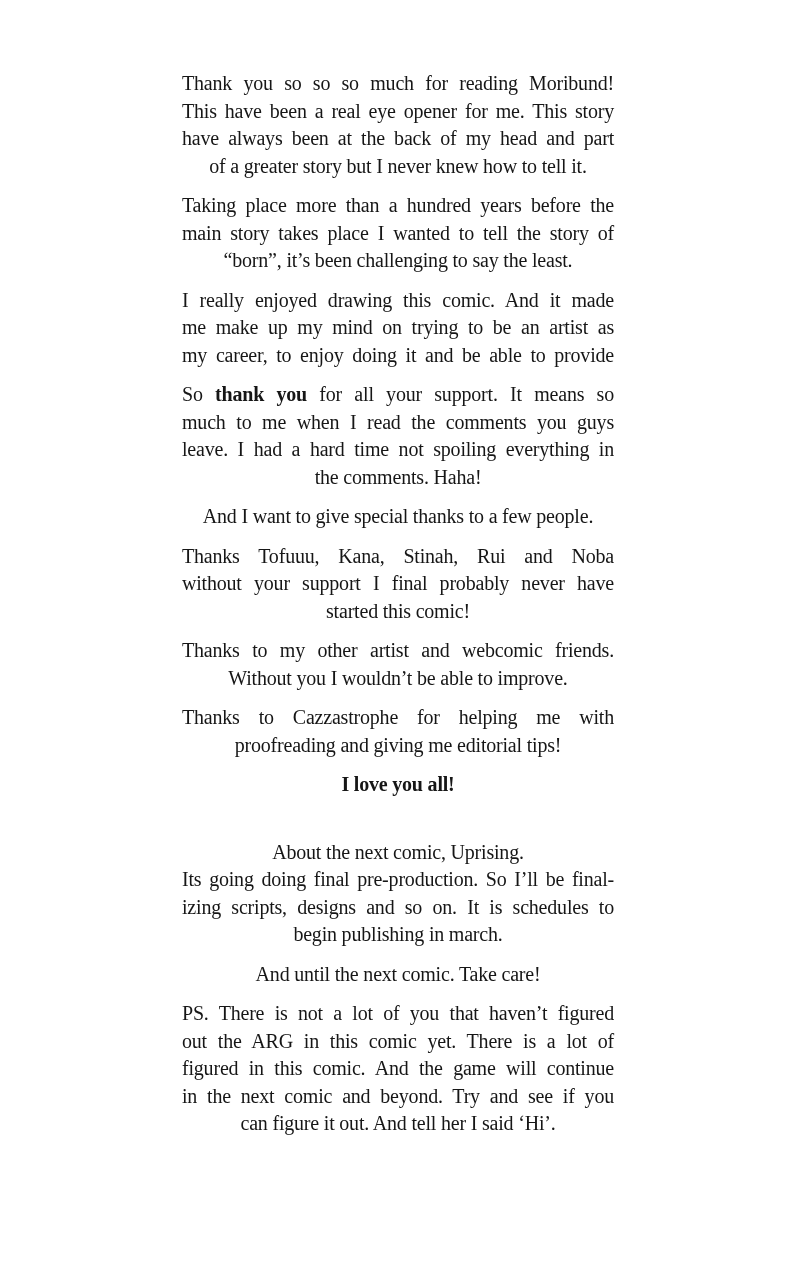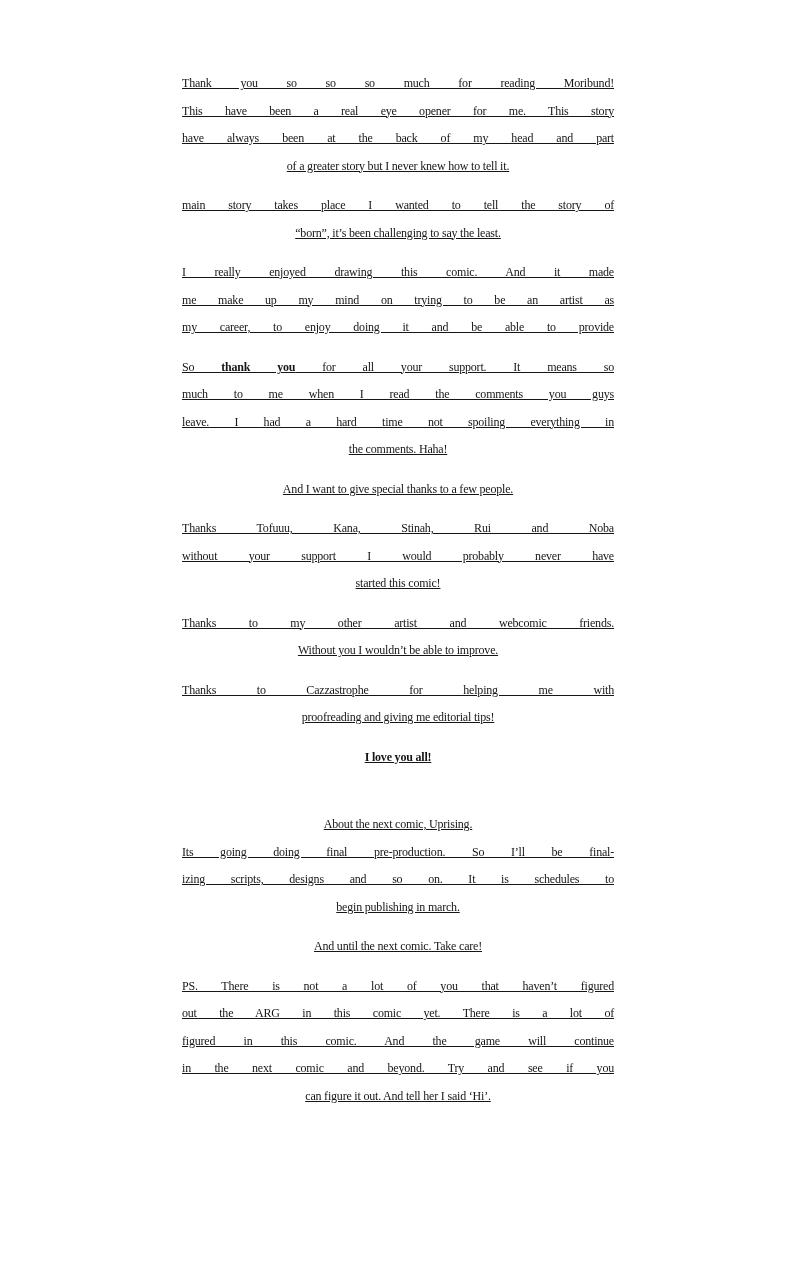--- a/index.html
+++ b/index.html
@@ -14,24 +14,23 @@
     font-family: "Liberation Serif", "DejaVu Serif", serif;
     color: #161616;
   }
   .page {
     width: 436px;
     margin: 0 auto;
     padding-top: 70px;
   }
   .para {
     margin: 0 4px 12px 0;
-    font-size: 12px;
+    font-size: 20px;
     line-height: 27.5px;
     letter-spacing: -0.2px;
-    text-decoration: underline;
   }
   .line {
     text-align: justify;
   }
   .line.just {
     text-align-last: justify;
     -moz-text-align-last: justify;
   }
   .line.center {
     text-align: center;
@@ -48,40 +47,41 @@
 
 <main class="page" data-name="afterword-page">
   <section data-name="document-body">
       <div class="para" data-name="paragraph-thanks-for-reading">
         <div class="line just" data-name="text-line"><span data-name="text">Thank you so so so much for reading Moribund!</span></div>
         <div class="line just" data-name="text-line"><span data-name="text">This have been a real eye opener for me. This story</span></div>
         <div class="line just" data-name="text-line"><span data-name="text">have always been at the back of my head and part</span></div>
         <div class="line center" data-name="text-line"><span data-name="text">of a greater story but I never knew how to tell it.</span></div>
       </div>
       <div class="para" data-name="paragraph-story-background">
+        <div class="line just" data-name="text-line"><span data-name="text">Taking place more than a hundred years before the</span></div>
         <div class="line just" data-name="text-line"><span data-name="text">main story takes place I wanted to tell the story of</span></div>
         <div class="line center" data-name="text-line"><span data-name="text">“born”, it’s been challenging to say the least.</span></div>
       </div>
       <div class="para" data-name="paragraph-enjoyed-drawing">
         <div class="line just" data-name="text-line"><span data-name="text">I really enjoyed drawing this comic. And it made</span></div>
         <div class="line just" data-name="text-line"><span data-name="text">me make up my mind on trying to be an artist as</span></div>
         <div class="line just" data-name="text-line"><span data-name="text">my career, to enjoy doing it and be able to provide</span></div>
       </div>
       <div class="para" data-name="paragraph-thank-you-support">
         <div class="line just" data-name="text-line"><span data-name="text">So </span><b data-name="bold-text">thank you</b><span data-name="text"> for all your support. It means so</span></div>
         <div class="line just" data-name="text-line"><span data-name="text">much to me when I read the comments you guys</span></div>
         <div class="line just" data-name="text-line"><span data-name="text">leave. I had a hard time not spoiling everything in</span></div>
         <div class="line center" data-name="text-line"><span data-name="text">the comments. Haha!</span></div>
       </div>
       <div class="para" data-name="paragraph-special-thanks-intro">
         <div class="line center" data-name="text-line"><span data-name="text">And I want to give special thanks to a few people.</span></div>
       </div>
       <div class="para" data-name="paragraph-thanks-supporters">
         <div class="line just" data-name="text-line"><span data-name="text">Thanks Tofuuu, Kana, Stinah, Rui and Noba</span></div>
-        <div class="line just" data-name="text-line"><span data-name="text">without your support I would probably never have</span></div>
+        <div class="line just" data-name="text-line"><span data-name="text">without your support I final probably never have</span></div>
         <div class="line center" data-name="text-line"><span data-name="text">started this comic!</span></div>
       </div>
       <div class="para" data-name="paragraph-thanks-artist-friends">
         <div class="line just" data-name="text-line"><span data-name="text">Thanks to my other artist and webcomic friends.</span></div>
         <div class="line center" data-name="text-line"><span data-name="text">Without you I wouldn’t be able to improve.</span></div>
       </div>
       <div class="para" data-name="paragraph-thanks-cazzastrophe">
         <div class="line just" data-name="text-line"><span data-name="text">Thanks to Cazzastrophe for helping me with</span></div>
         <div class="line center" data-name="text-line"><span data-name="text">proofreading and giving me editorial tips!</span></div>
       </div>

